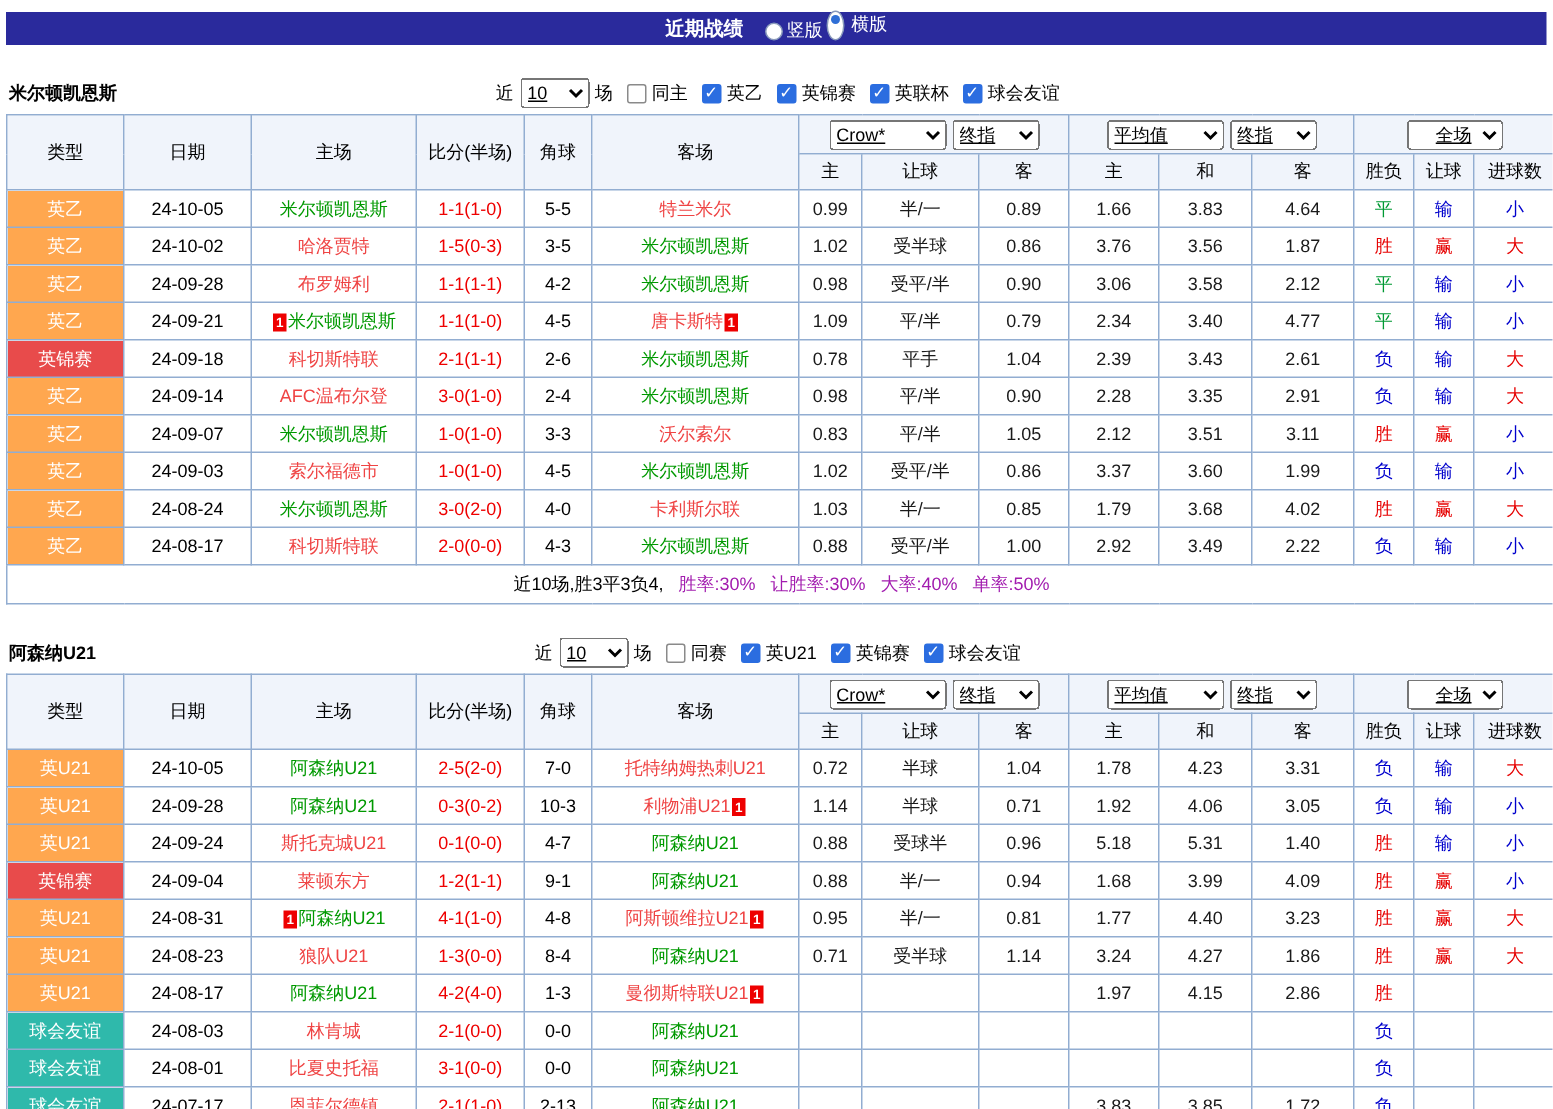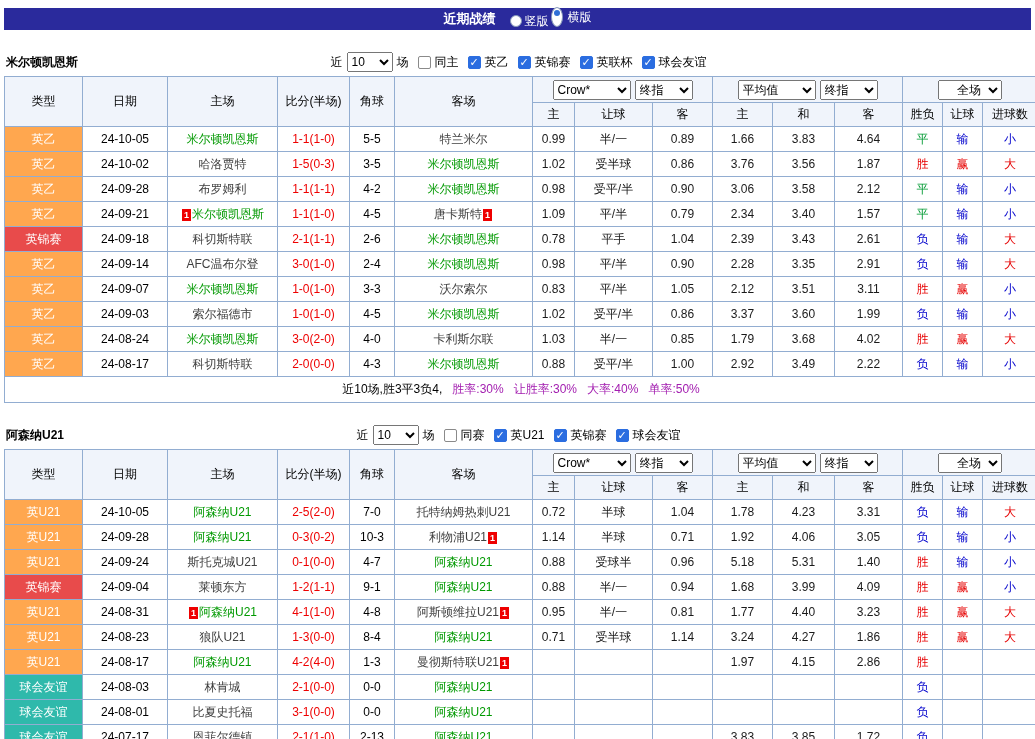--- a/index.html
+++ b/index.html
@@ -9,37 +9,37 @@
 .topbar-title{font-size:13px;font-weight:bold;}
 .radio-item{display:inline-flex;align-items:center;gap:3px;font-size:12px;cursor:pointer;text-align:right;}
 .rdot{width:12px;height:12px;border-radius:50%;background:#fff;border:1px solid #8899bb;display:inline-block;position:relative;}
 .rdot.sel::after{content:"";position:absolute;left:2px;top:2px;width:6px;height:6px;border-radius:50%;background:#2f6fd6;}
 .section{margin-top:18px;}
 .filterbar{display:flex;align-items:center;height:28px;font-size:12px;}
 .teamname{flex:1;font-weight:bold;padding-left:2px;color:#000;}
 .fspacer{flex:1;}
 .fctrls{display:flex;align-items:center;}
 .flbl{margin:0 2px;color:#000;}
-.sel{font-size:12px;height:20px;margin:0 2px;}
+.sel{font-size:12px;height:20px;margin:0 2px;text-decoration:underline;}
 .sel-count{width:46px;}
 .sel-wide{width:78px;}
 .sel-mid{width:58px;}
 .sel-mid2{width:64px;padding-left:14px;}
 .cb{width:13px;height:13px;border:1px solid #8a8a8a;background:#fff;border-radius:2px;display:inline-block;margin:0 2px 0 7px;position:relative;}
 .cb.on{background:#2b6de0;border-color:#2b6de0;}
 .cb.on::after{content:"\2713";position:absolute;left:1px;top:-1px;color:#fff;font-size:11px;line-height:13px;font-weight:bold;}
 table.results{border-collapse:collapse;width:100%;table-layout:fixed;}
 .results th,.results td{border:1px solid #92add1;font-size:12px;text-align:center;padding:0 1px;overflow:hidden;white-space:nowrap;height:25px;color:#000;}
 .results thead th{background:#f0f4fb;font-weight:normal;height:24px;}
 .results thead tr:first-child th{height:26px;}
 th.selcell{background:#f0f4fb;}
 td.lg-orange{background:#ffa74f;color:#fff;}
 td.lg-red{background:#e84b4b;color:#fff;}
 td.lg-teal{background:#2fb9ab;color:#fff;}
-.team{color:#404040;text-decoration:none;cursor:pointer;}
+.team{color:#ef4444;text-decoration:none;cursor:pointer;}
 .team.hl{color:#009900;}
 td.score{color:#ee0000;cursor:pointer;}
 td.num{color:#1a1a1a;}
 td.r-red{color:#e60000;}
 td.r-green{color:#009933;}
 td.r-blue{color:#0000cc;}
 td.summary{height:26px;background:#fff;}
 .sum-prefix{color:#000;}
 .stat{color:#a21caf;margin-left:10px;}
 .badge{display:inline-block;background:#ee0000;color:#fff;font-size:9px;width:9px;height:12px;line-height:12px;text-align:center;margin:0 1px;font-weight:bold;}
@@ -178,21 +178,21 @@
               <td>24-09-21</td>
               <td><span class="badge">1</span><span class="team hl">米尔顿凯恩斯</span></td>
               <td class="score">1-1(1-0)</td>
               <td>4-5</td>
               <td><span class="team">唐卡斯特</span><span class="badge">1</span></td>
               <td class="num">1.09</td>
               <td class="num">平/半</td>
               <td class="num">0.79</td>
               <td class="num">2.34</td>
               <td class="num">3.40</td>
-              <td class="num">1.57</td>
+              <td class="num">4.77</td>
               <td class="r-green">平</td>
               <td class="r-blue">输</td>
               <td class="r-blue">小</td>
             </tr>
             <tr>
               <td class="lg-red">英锦赛</td>
               <td>24-09-18</td>
               <td><span class="team">科切斯特联</span></td>
               <td class="score">2-1(1-1)</td>
               <td>2-6</td>

